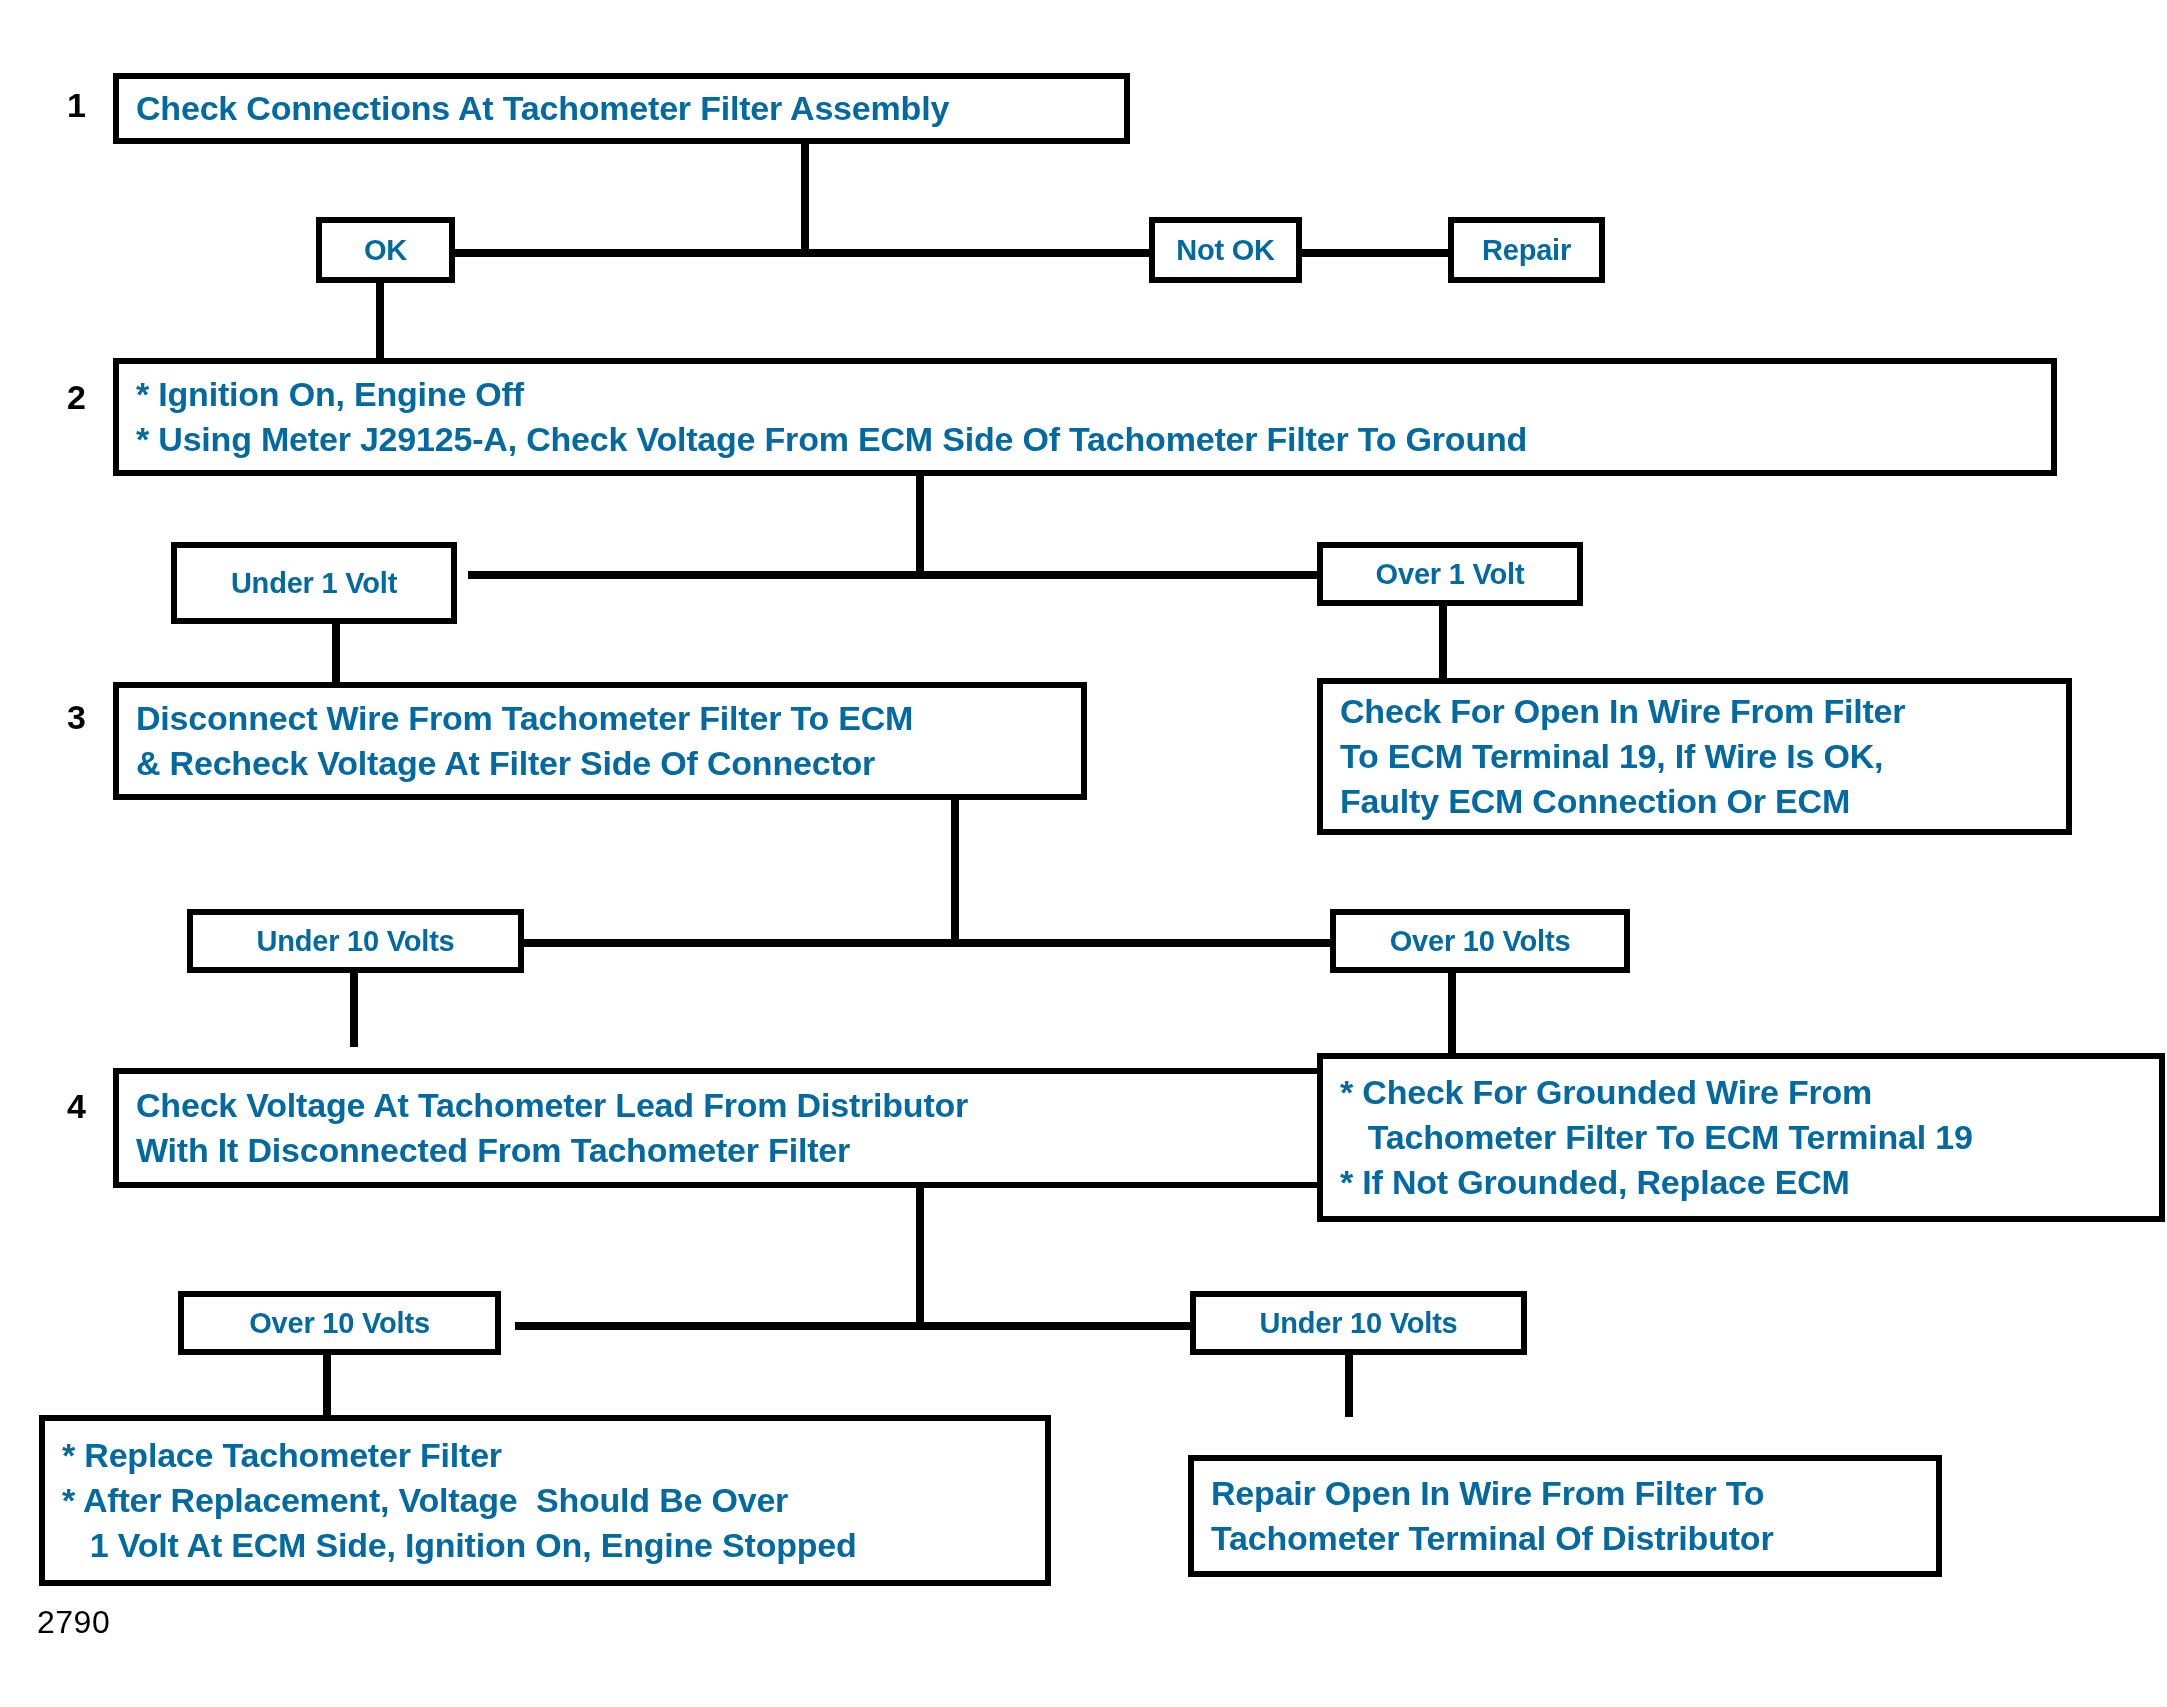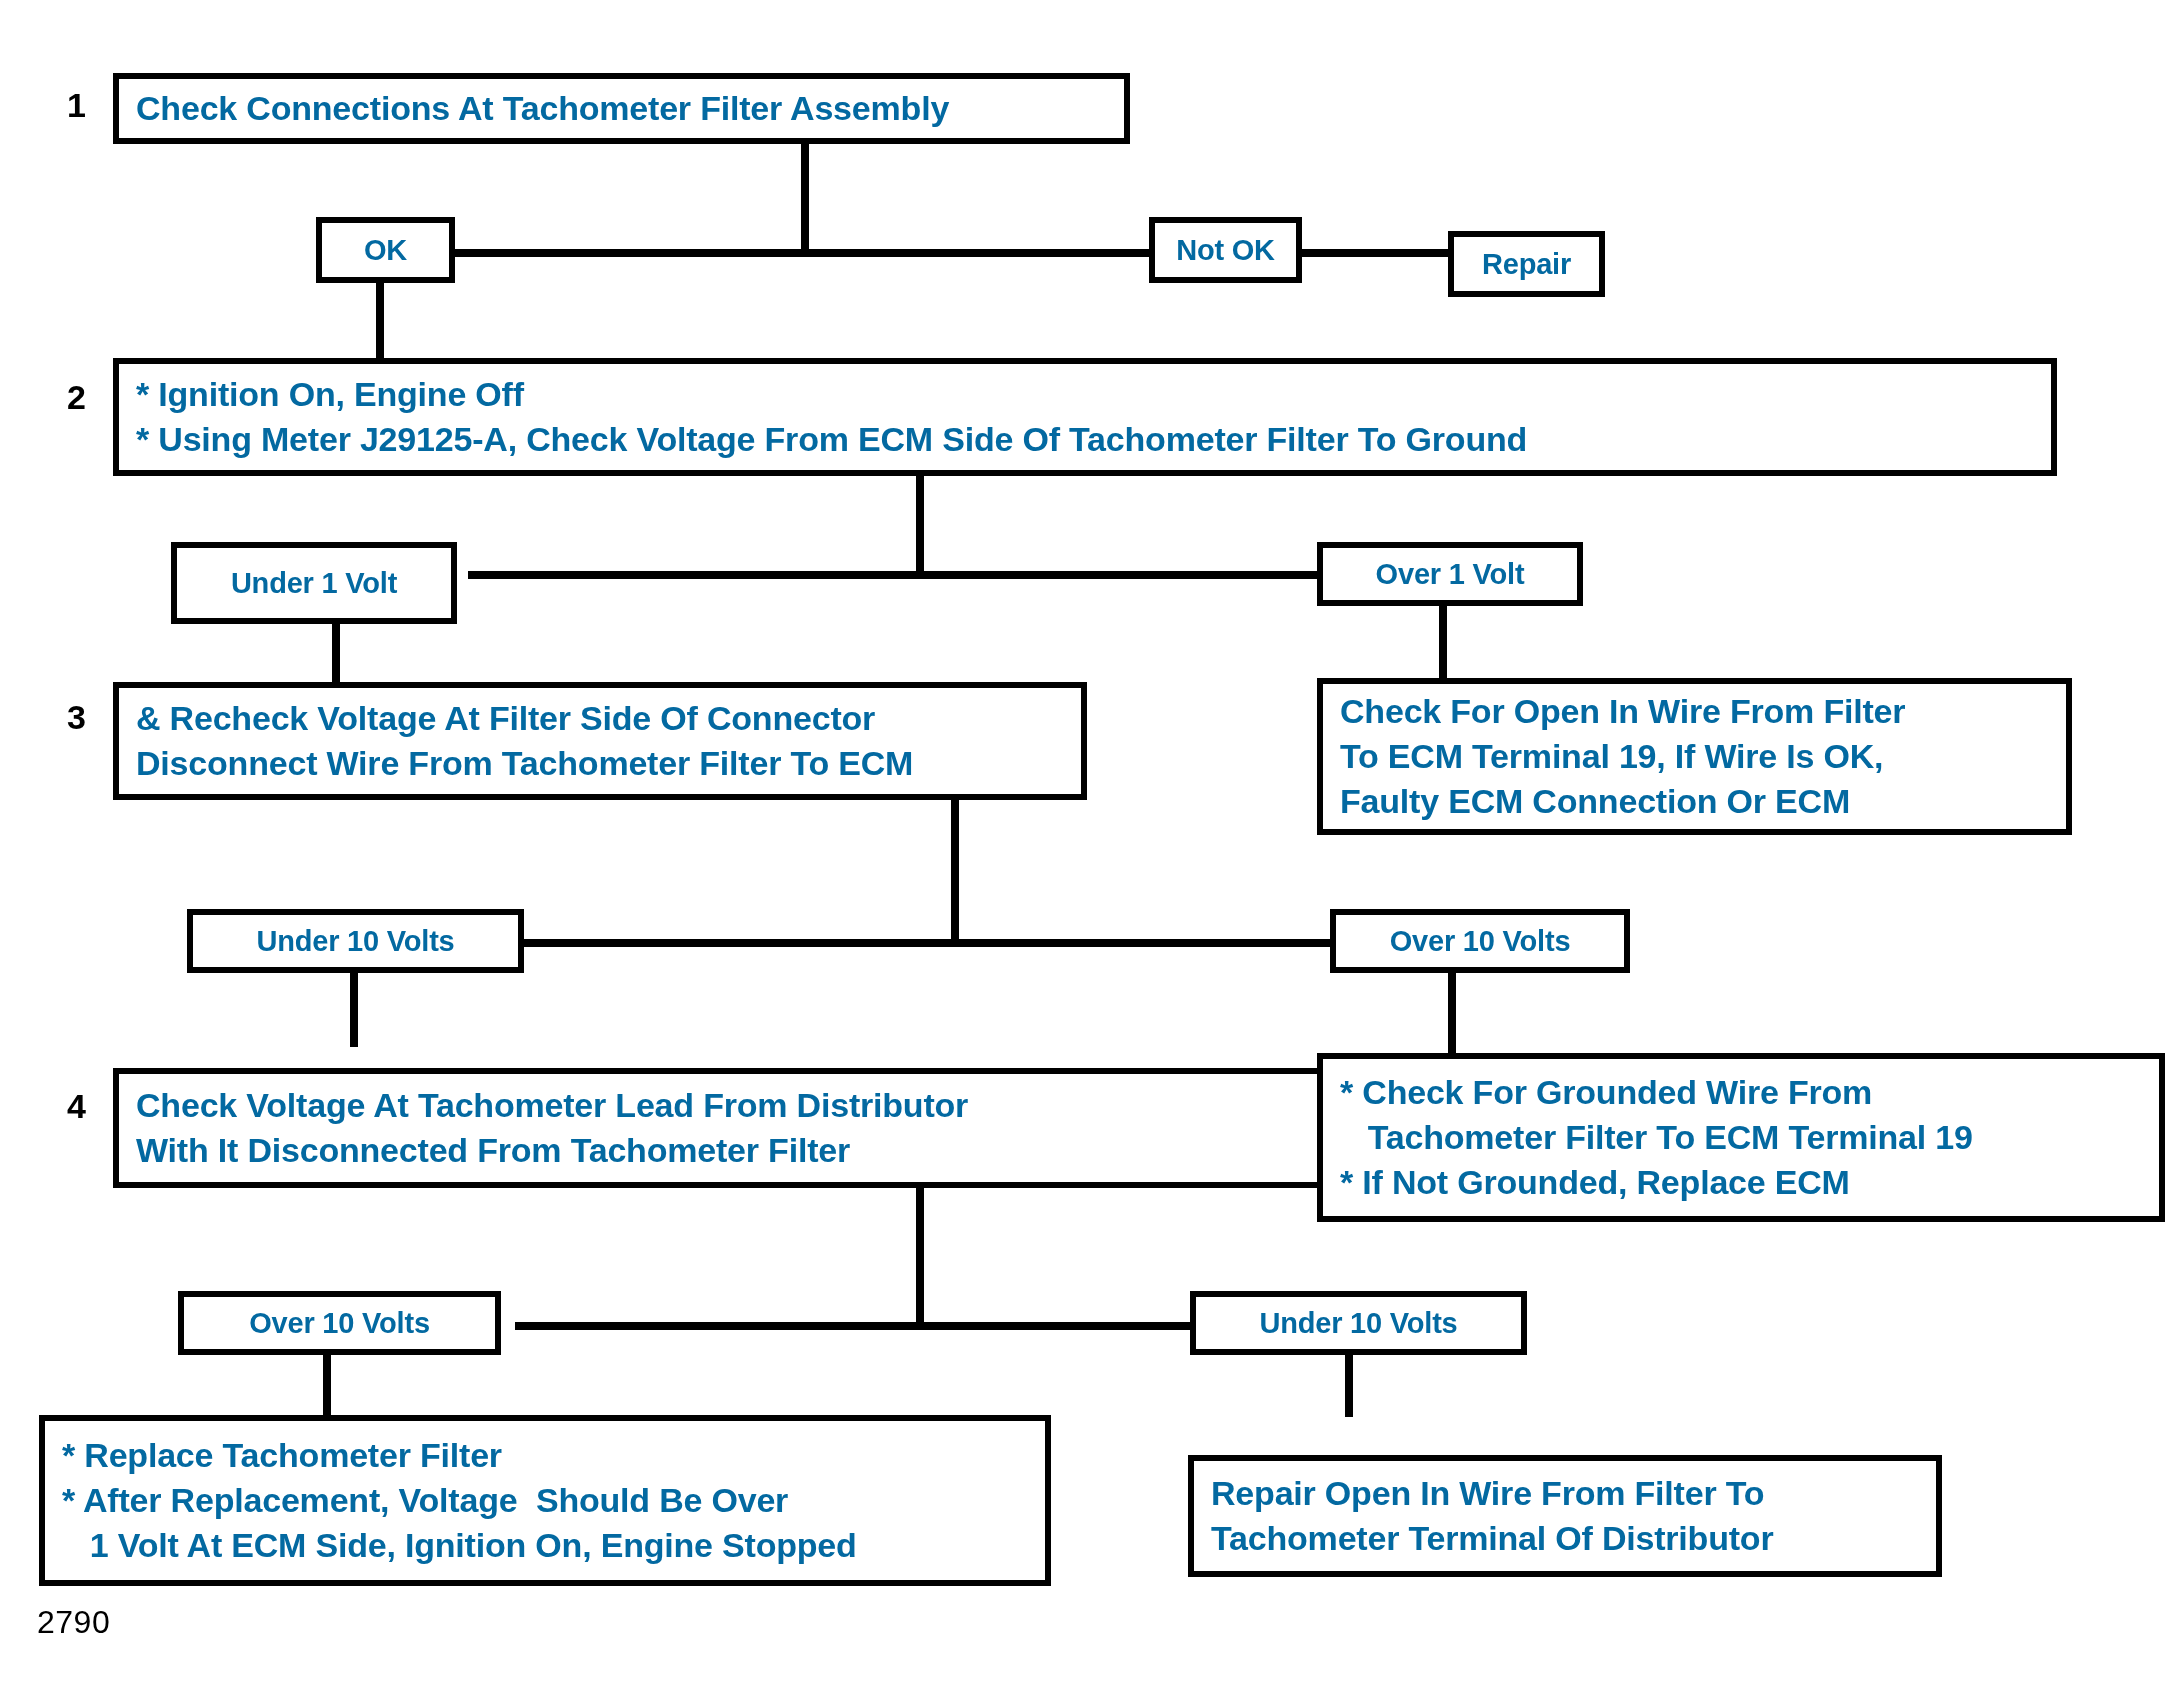--- a/index.html
+++ b/index.html
@@ -92,21 +92,21 @@
   <div class="ln h" style="left:1293px; top:249px; width:159px; height:8.4px;"></div>
 
   <div class="box pill center" style="left:316px; top:217px; width:139px; height:66px;">
     <div class="line">OK</div>
   </div>
 
   <div class="box pill center" style="left:1149px; top:217px; width:153px; height:66px;">
     <div class="line">Not OK</div>
   </div>
 
-  <div class="box pill center" style="left:1448px; top:231px; width:157px; height:66px;">
+  <div class="box pill center" style="left:1448px; top:217px; width:157px; height:66px;">
     <div class="line">Repair</div>
   </div>
 
   <div class="ln v" style="left:376px; top:281px; width:7.5px; height:79px;"></div>
 
   <div class="stepnum" style="left:67px; top:378px;">2</div>
 
   <div class="box step" style="left:113px; top:358px; width:1944px; height:118px;">
     <div class="line">* Ignition On, Engine Off</div>
     <div class="line">* Using Meter J29125-A, Check Voltage From ECM Side Of Tachometer Filter To Ground</div>
@@ -123,22 +123,22 @@
   <div class="box pill center" style="left:1317px; top:542px; width:266px; height:64px;">
     <div class="line">Over 1 Volt</div>
   </div>
 
   <div class="ln v" style="left:332px; top:603px; width:7.5px; height:81px;"></div>
   <div class="ln v" style="left:1439px; top:603px; width:7.5px; height:77px;"></div>
 
   <div class="stepnum" style="left:67px; top:698px;">3</div>
 
   <div class="box step" style="left:113px; top:682px; width:974px; height:118px;">
+    <div class="line">Disconnect Wire From Tachometer Filter To ECM</div>
     <div class="line">&amp; Recheck Voltage At Filter Side Of Connector</div>
-    <div class="line">Disconnect Wire From Tachometer Filter To ECM</div>
   </div>
 
   <div class="box step" style="left:1317px; top:678px; width:755px; height:157px;">
     <div class="line">Check For Open In Wire From Filter</div>
     <div class="line">To ECM Terminal 19, If Wire Is OK,</div>
     <div class="line">Faulty ECM Connection Or ECM</div>
   </div>
 
   <div class="ln v" style="left:951px; top:800px; width:7.5px; height:142px;"></div>
 

